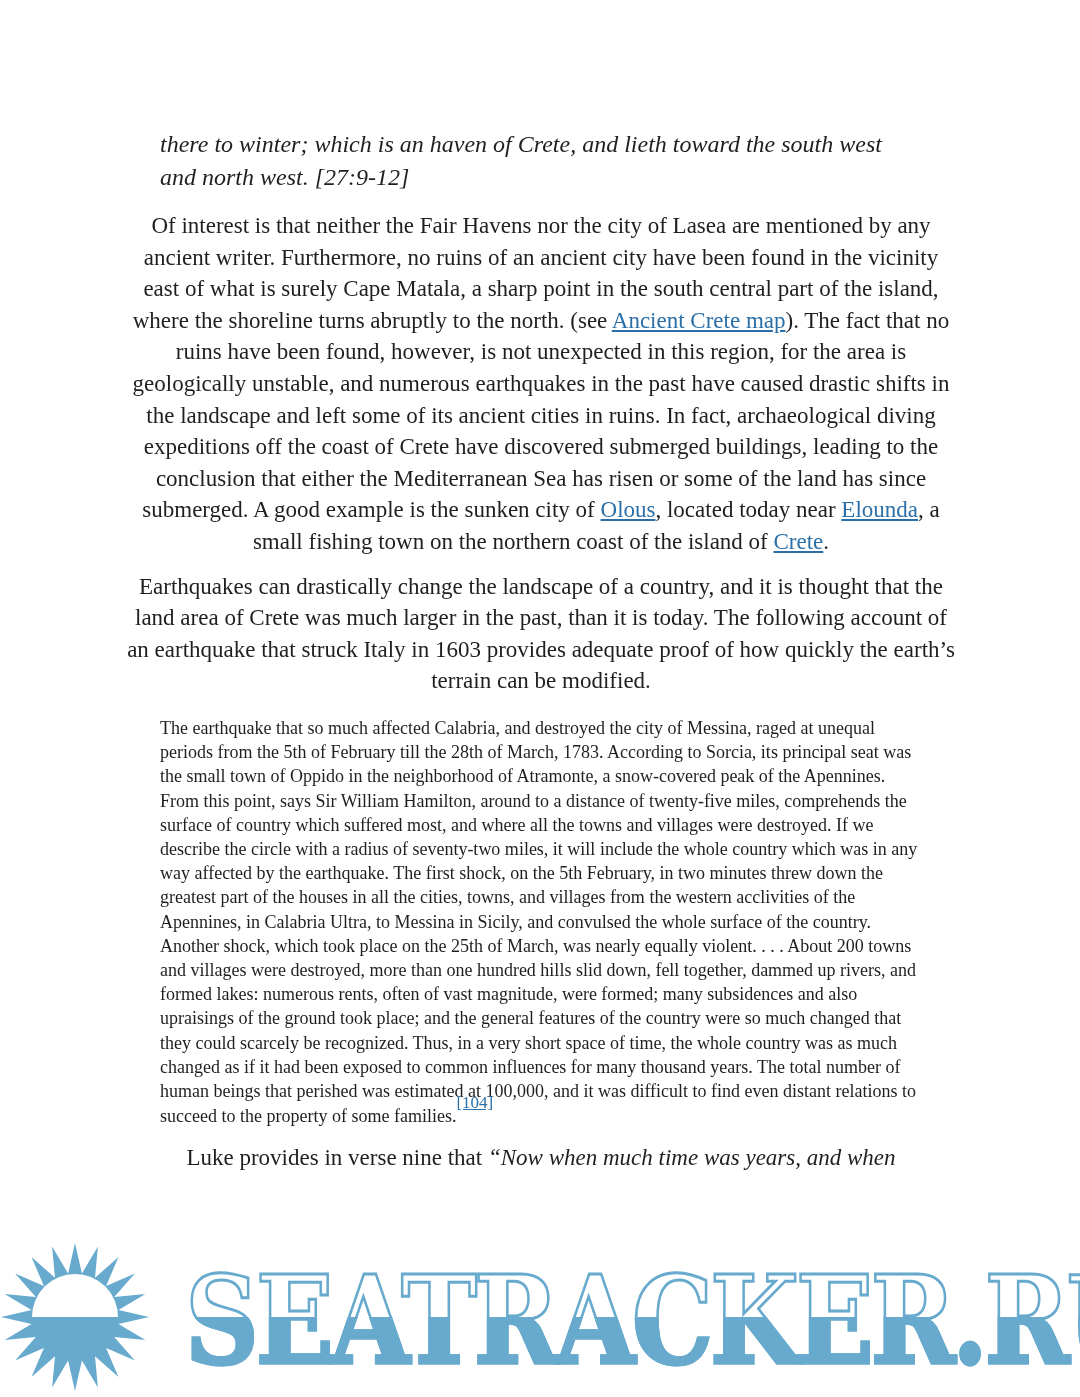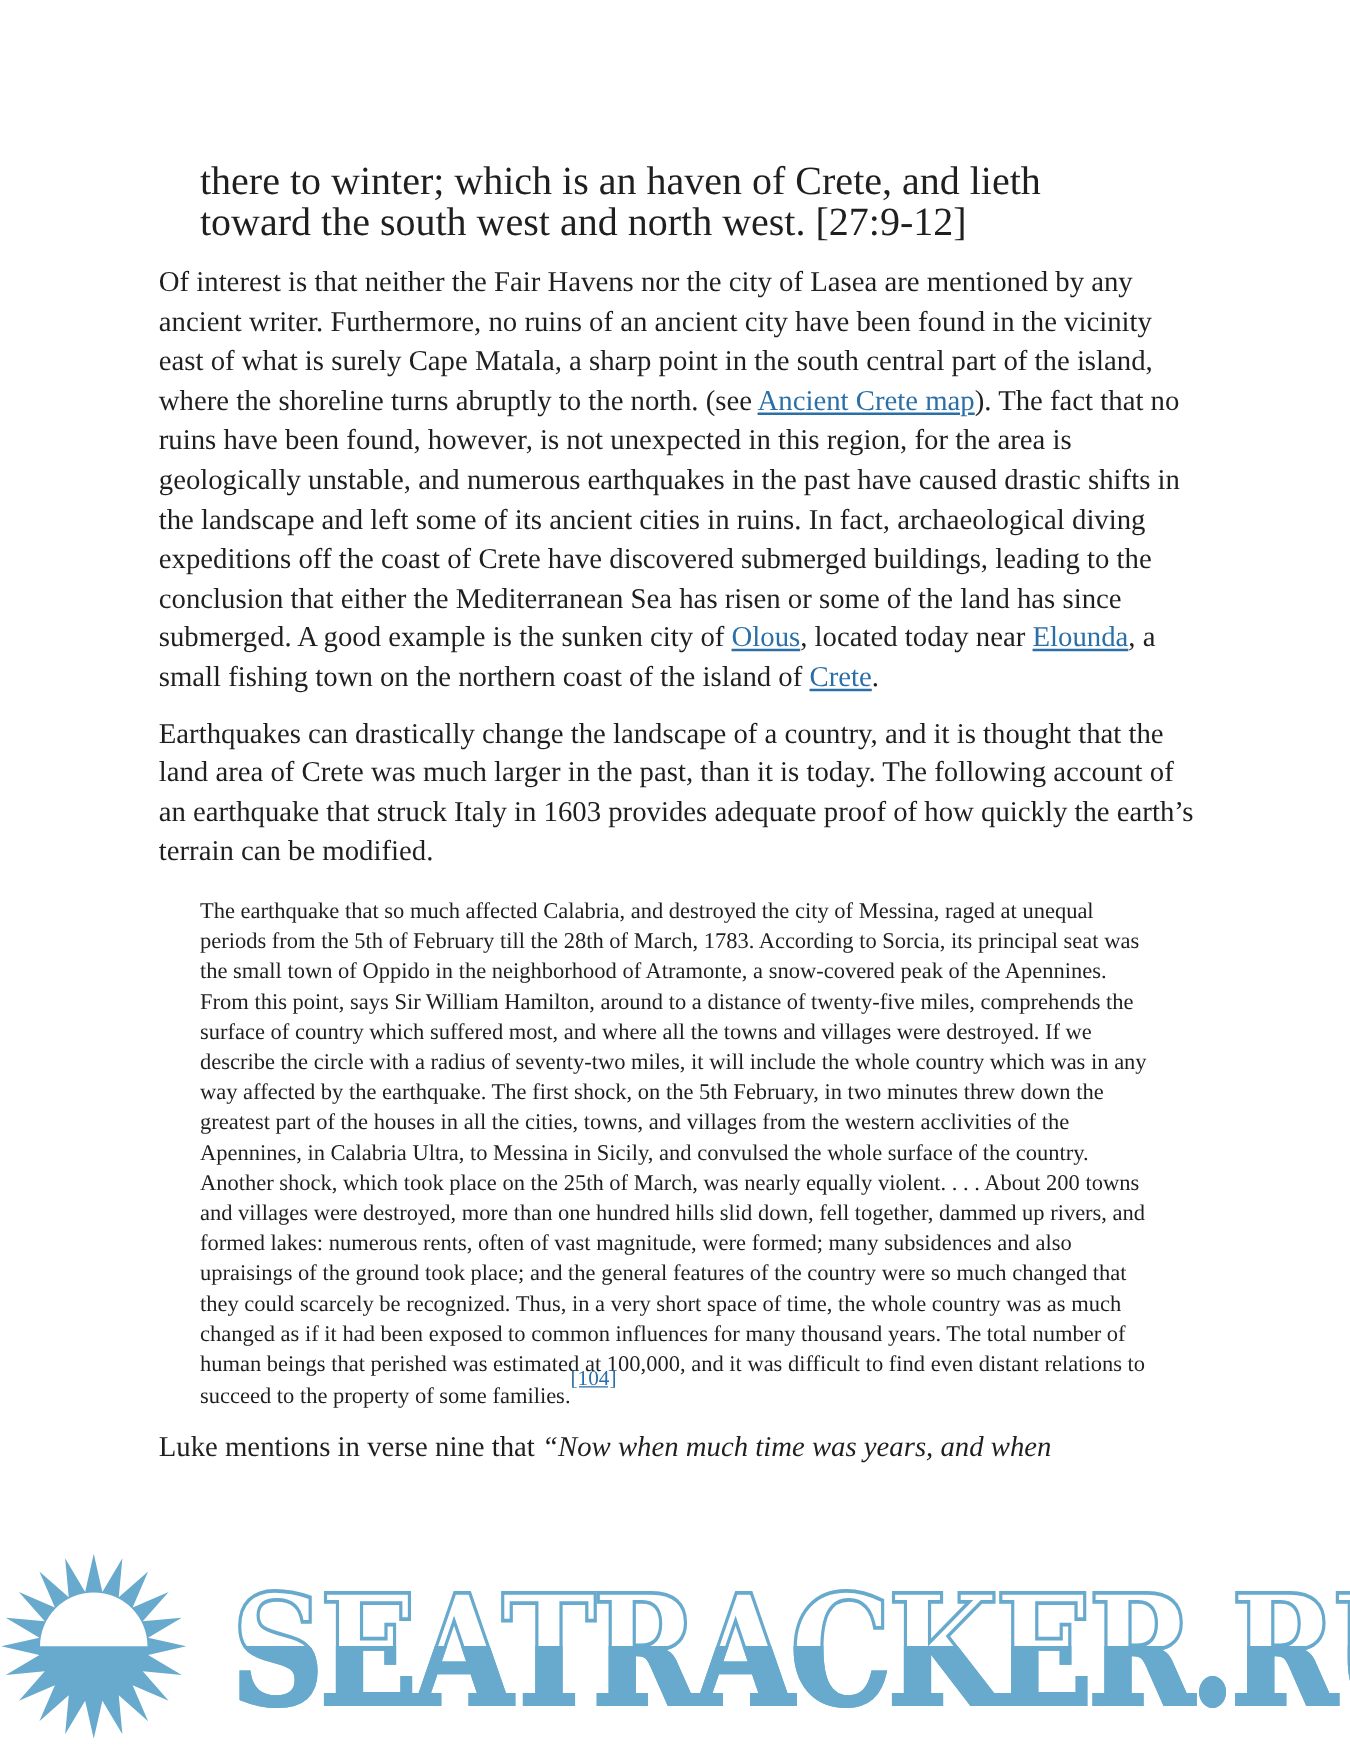--- a/index.html
+++ b/index.html
@@ -8,25 +8,25 @@
     width:1080px; height:1397px;
     position:relative; overflow:hidden;
     font-family:"Liberation Serif", serif;
     color:#1f1f1f;
   }
   .content {
     position:absolute; left:127px; top:128px; width:828px;
   }
   .verse {
     margin:0 0 16px 33px; width:762px;
-    font-size:32px; line-height:33px;
+    font-style:italic; font-size:24px; line-height:33px;
   }
   .para {
     font-size:23px; line-height:31.6px; margin:0 0 13px 0;
-    text-align:left;
+    text-align:center;
   }
   .link {
     color:#2a6fa8; text-decoration:underline; cursor:pointer;
   }
   .blockquote {
     margin:19px 0 10px 33px; width:762px;
     font-size:18px; line-height:24.2px;
   }
   .footnote-sup {
     font-size:17px; line-height:0; vertical-align:14px; margin-left:0;
@@ -65,21 +65,21 @@
 <div class="content">
 
   <div class="verse">there to winter; which is an haven of Crete, and lieth toward the south west and north west. [27:9-12]</div>
 
   <p class="para"><span>Of interest is that neither the Fair Havens nor the city of Lasea are mentioned by any ancient writer. Furthermore, no ruins of an ancient city have been found in the vicinity east of what is surely Cape Matala, a sharp point in the south central part of the island, where the shoreline turns abruptly to the north. (see </span><a class="link">Ancient Crete map</a><span>). The fact that no ruins have been found, however, is not unexpected in this region, for the area is geologically unstable, and numerous earthquakes in the past have caused drastic shifts in the landscape and left some of its ancient cities in ruins. In fact, archaeological diving expeditions off the coast of Crete have discovered submerged buildings, leading to the conclusion that either the Mediterranean Sea has risen or some of the land has since submerged. A good example is the sunken city of </span><a class="link">Olous</a><span>, located today near </span><a class="link">Elounda</a><span>, a small fishing town on the northern coast of the island of </span><a class="link">Crete</a><span>.</span></p>
 
   <p class="para">Earthquakes can drastically change the landscape of a country, and it is thought that the land area of Crete was much larger in the past, than it is today. The following account of an earthquake that struck Italy in 1603 provides adequate proof of how quickly the earth’s terrain can be modified.</p>
 
   <div class="blockquote"><span>The earthquake that so much affected Calabria, and destroyed the city of Messina, raged at unequal periods from the 5th of February till the 28th of March, 1783. According to Sorcia, its principal seat was the small town of Oppido in the neighborhood of Atramonte, a snow-covered peak of the Apennines. From this point, says Sir William Hamilton, around to a distance of twenty-five miles, comprehends the surface of country which suffered most, and where all the towns and villages were destroyed. If we describe the circle with a radius of seventy-two miles, it will include the whole country which was in any way affected by the earthquake. The first shock, on the 5th February, in two minutes threw down the greatest part of the houses in all the cities, towns, and villages from the western acclivities of the Apennines, in Calabria Ultra, to Messina in Sicily, and convulsed the whole surface of the country. Another shock, which took place on the 25th of March, was nearly equally violent. . . . About 200 towns and villages were destroyed, more than one hundred hills slid down, fell together, dammed up rivers, and formed lakes: numerous rents, often of vast magnitude, were formed; many subsidences and also upraisings of the ground took place; and the general features of the country were so much changed that they could scarcely be recognized. Thus, in a very short space of time, the whole country was as much changed as if it had been exposed to common influences for many thousand years. The total number of human beings that perished was estimated at 100,000, and it was difficult to find even distant relations to succeed to the property of some families.</span><sup class="footnote-sup"><a class="link">[104]</a></sup></div>
 
-  <p class="para para-last"><span>Luke mentions in verse nine that </span><span class="italic">“Now when much time was years, and when</span></p>
+  <p class="para para-last"><span>Luke provides in verse nine that </span><span class="italic">“Now when much time was years, and when</span></p>
 
 </div>
 
 <div class="watermark">
   <svg class="sun" id="sun-svg" viewBox="0 0 150 150">
     <polygon id="sun-rays" points="75.0,1.0 81.9,31.5 97.9,4.6 95.0,35.8 118.5,15.1 106.1,43.9 134.9,31.5 114.2,55.0 145.4,52.1 118.5,68.1 149.0,75.0 118.5,81.9 145.4,97.9 114.2,95.0 134.9,118.5 106.1,106.1 118.5,134.9 95.0,114.2 97.9,145.4 81.9,118.5 75.0,149.0 68.1,118.5 52.1,145.4 55.0,114.2 31.5,134.9 43.9,106.1 15.1,118.5 35.8,95.0 4.6,97.9 31.5,81.9 1.0,75.0 31.5,68.1 4.6,52.1 35.8,55.0 15.1,31.5 43.9,43.9 31.5,15.1 55.0,35.8 52.1,4.6 68.1,31.5" fill="#68aacd"></polygon>
     <circle id="sun-disc" cx="75" cy="75" r="43" fill="#68aacd"></circle>
     <path id="sun-dome" d="M 32 75 A 43 43 0 0 1 118 75 Z" fill="#ffffff"></path>
   </svg>
   <div class="wm-text">SEATRACKER.RU</div>

